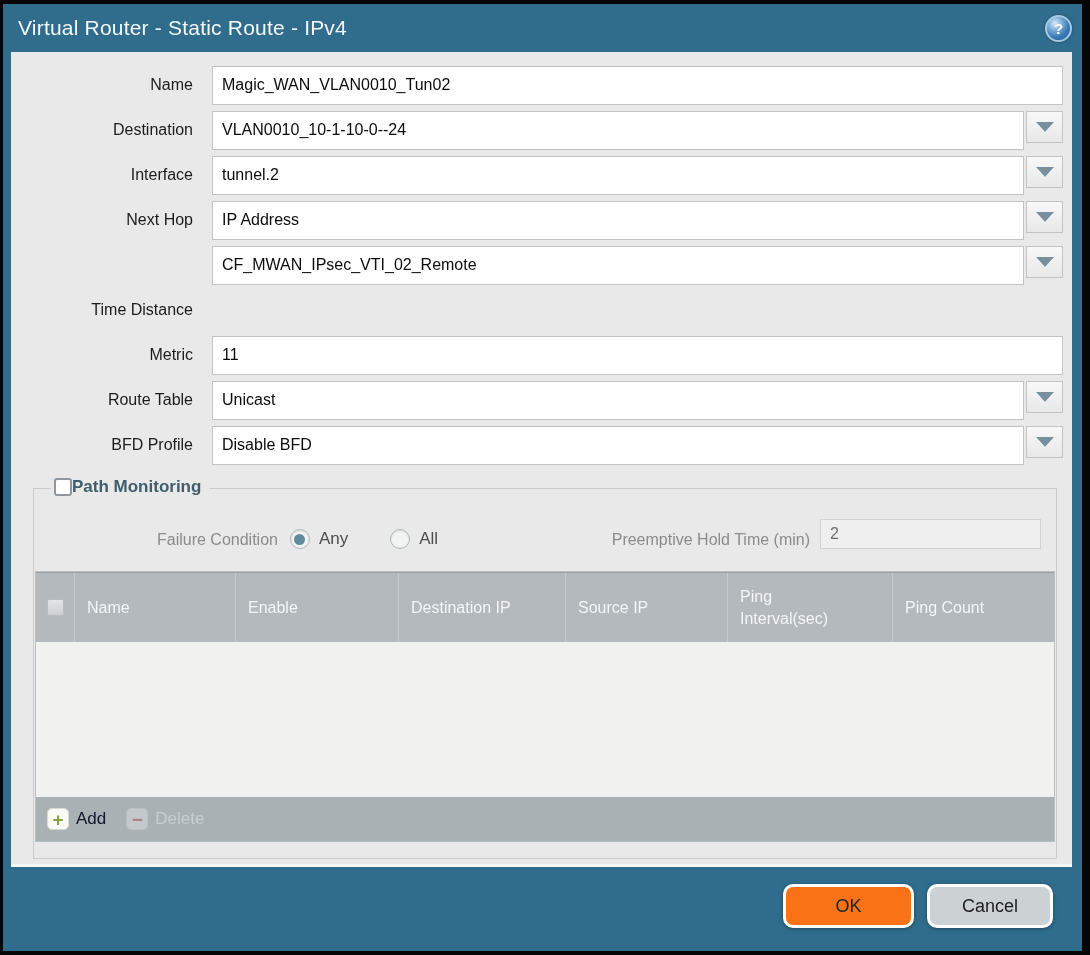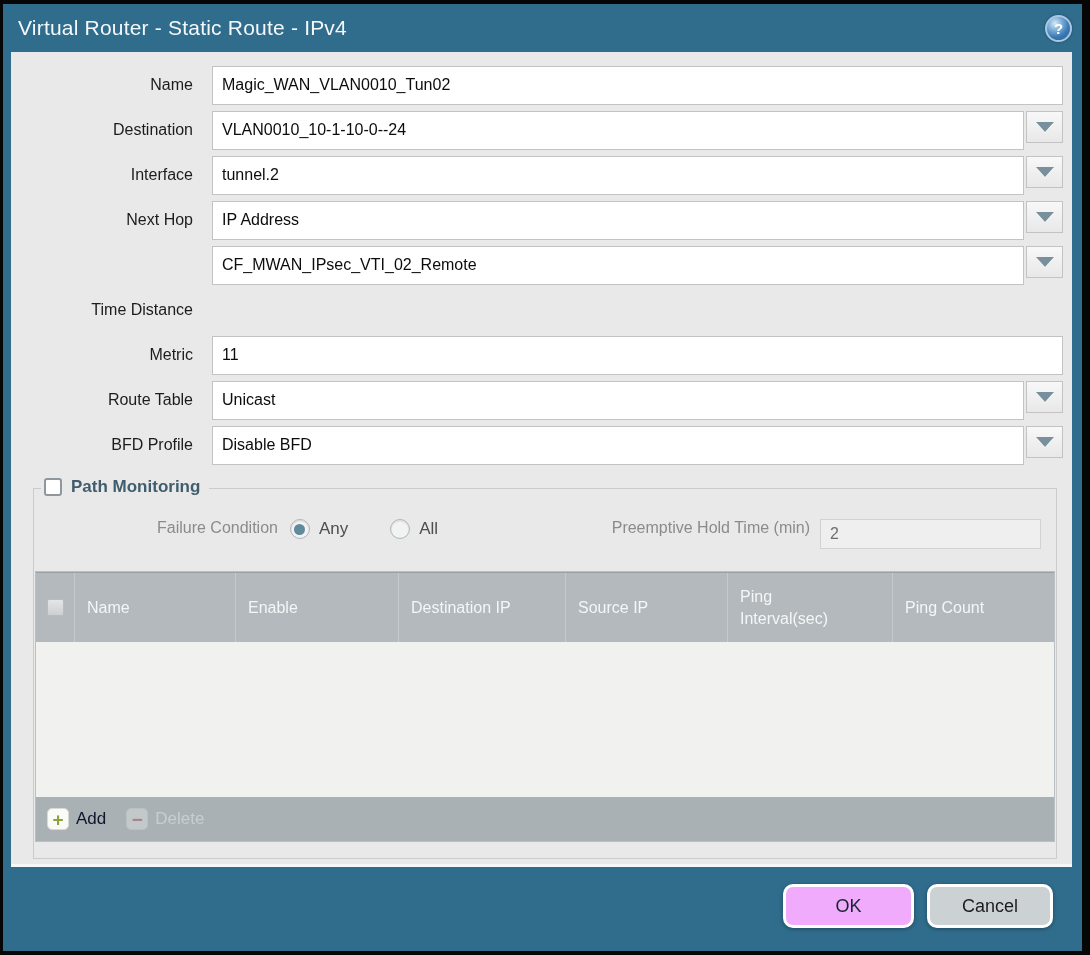--- a/index.html
+++ b/index.html
@@ -62,31 +62,31 @@
     border-top:10px solid #78909e;
     filter:drop-shadow(0 1px 0 rgba(255,255,255,0.7));
   }
 
   
   .group{
     margin:27px 15px 0 22px; border:1px solid #cbcbcb;
     position:relative; padding:30px 1px 16px 1px;
   }
   .group-legend{
-    position:absolute; top:-12px; left:7px;
+    position:absolute; top:-12px; left:17px;
     background:#e9e9e9; padding:0 9px 0 3px;
-    display:flex; align-items:center; gap:9px;
+    display:flex; align-items:center; 
   }
   .checkbox{
     width:18px; height:18px; background:#fff;
     border:2px solid #8f979c; border-radius:3px; cursor:pointer;
   }
   .group-legend .legend-text{ font-size:17px; font-weight:bold; color:#3f5d6d; }
 
-  .fc-row{ display:flex; align-items:flex-start; margin:0 14px 22px 0; height:30px; }
+  .fc-row{ display:flex; align-items:flex-end; margin:0 14px 22px 0; height:30px; }
   .fc-label{ margin-left:122px; font-size:16px; color:#8b8b8b; }
   .radio{ width:20px; height:20px; border-radius:50%; background:#f2f3f3;
     border:1px solid #b0b5b8; margin-left:12px;
     display:flex; align-items:center; justify-content:center; cursor:pointer;
     box-shadow:inset 0 1px 2px rgba(0,0,0,0.12); flex:none; }
   .radio .radio-dot{ width:11px; height:11px; border-radius:50%; background:#5f8b9c; }
   .radio-label{ font-size:17px; color:#4e4e4e; margin-left:9px; }
   .radio-gap{ width:30px; }
   .pht-label{ margin-left:auto; font-size:16px; color:#8b8b8b; }
   .pht-input{
@@ -131,21 +131,21 @@
   
   .dlg-footer{
     height:85px; display:flex; justify-content:flex-end;
     padding:17px 29px 0 0; gap:13px;
   }
   .btn{
     height:44px; border:3px solid #fff; border-radius:10px;
     font-family:"Liberation Sans", sans-serif; font-size:18px; color:#16262f;
     cursor:pointer; box-shadow:0 1px 4px rgba(0,0,0,0.35);
   }
-  .btn-ok{ width:131px; background:#f0abfc; }
+  .btn-ok{ width:131px; background:#f97316; }
   .btn-cancel{ width:126px; background:#ccd1d4; color:#1d1d1d; }
 </style>
 </head>
 <body>
 
 <div class="window">
 
   <div class="titlebar">
     <span class="title">Virtual Router - Static Route - IPv4</span>
     <div class="help-btn">

